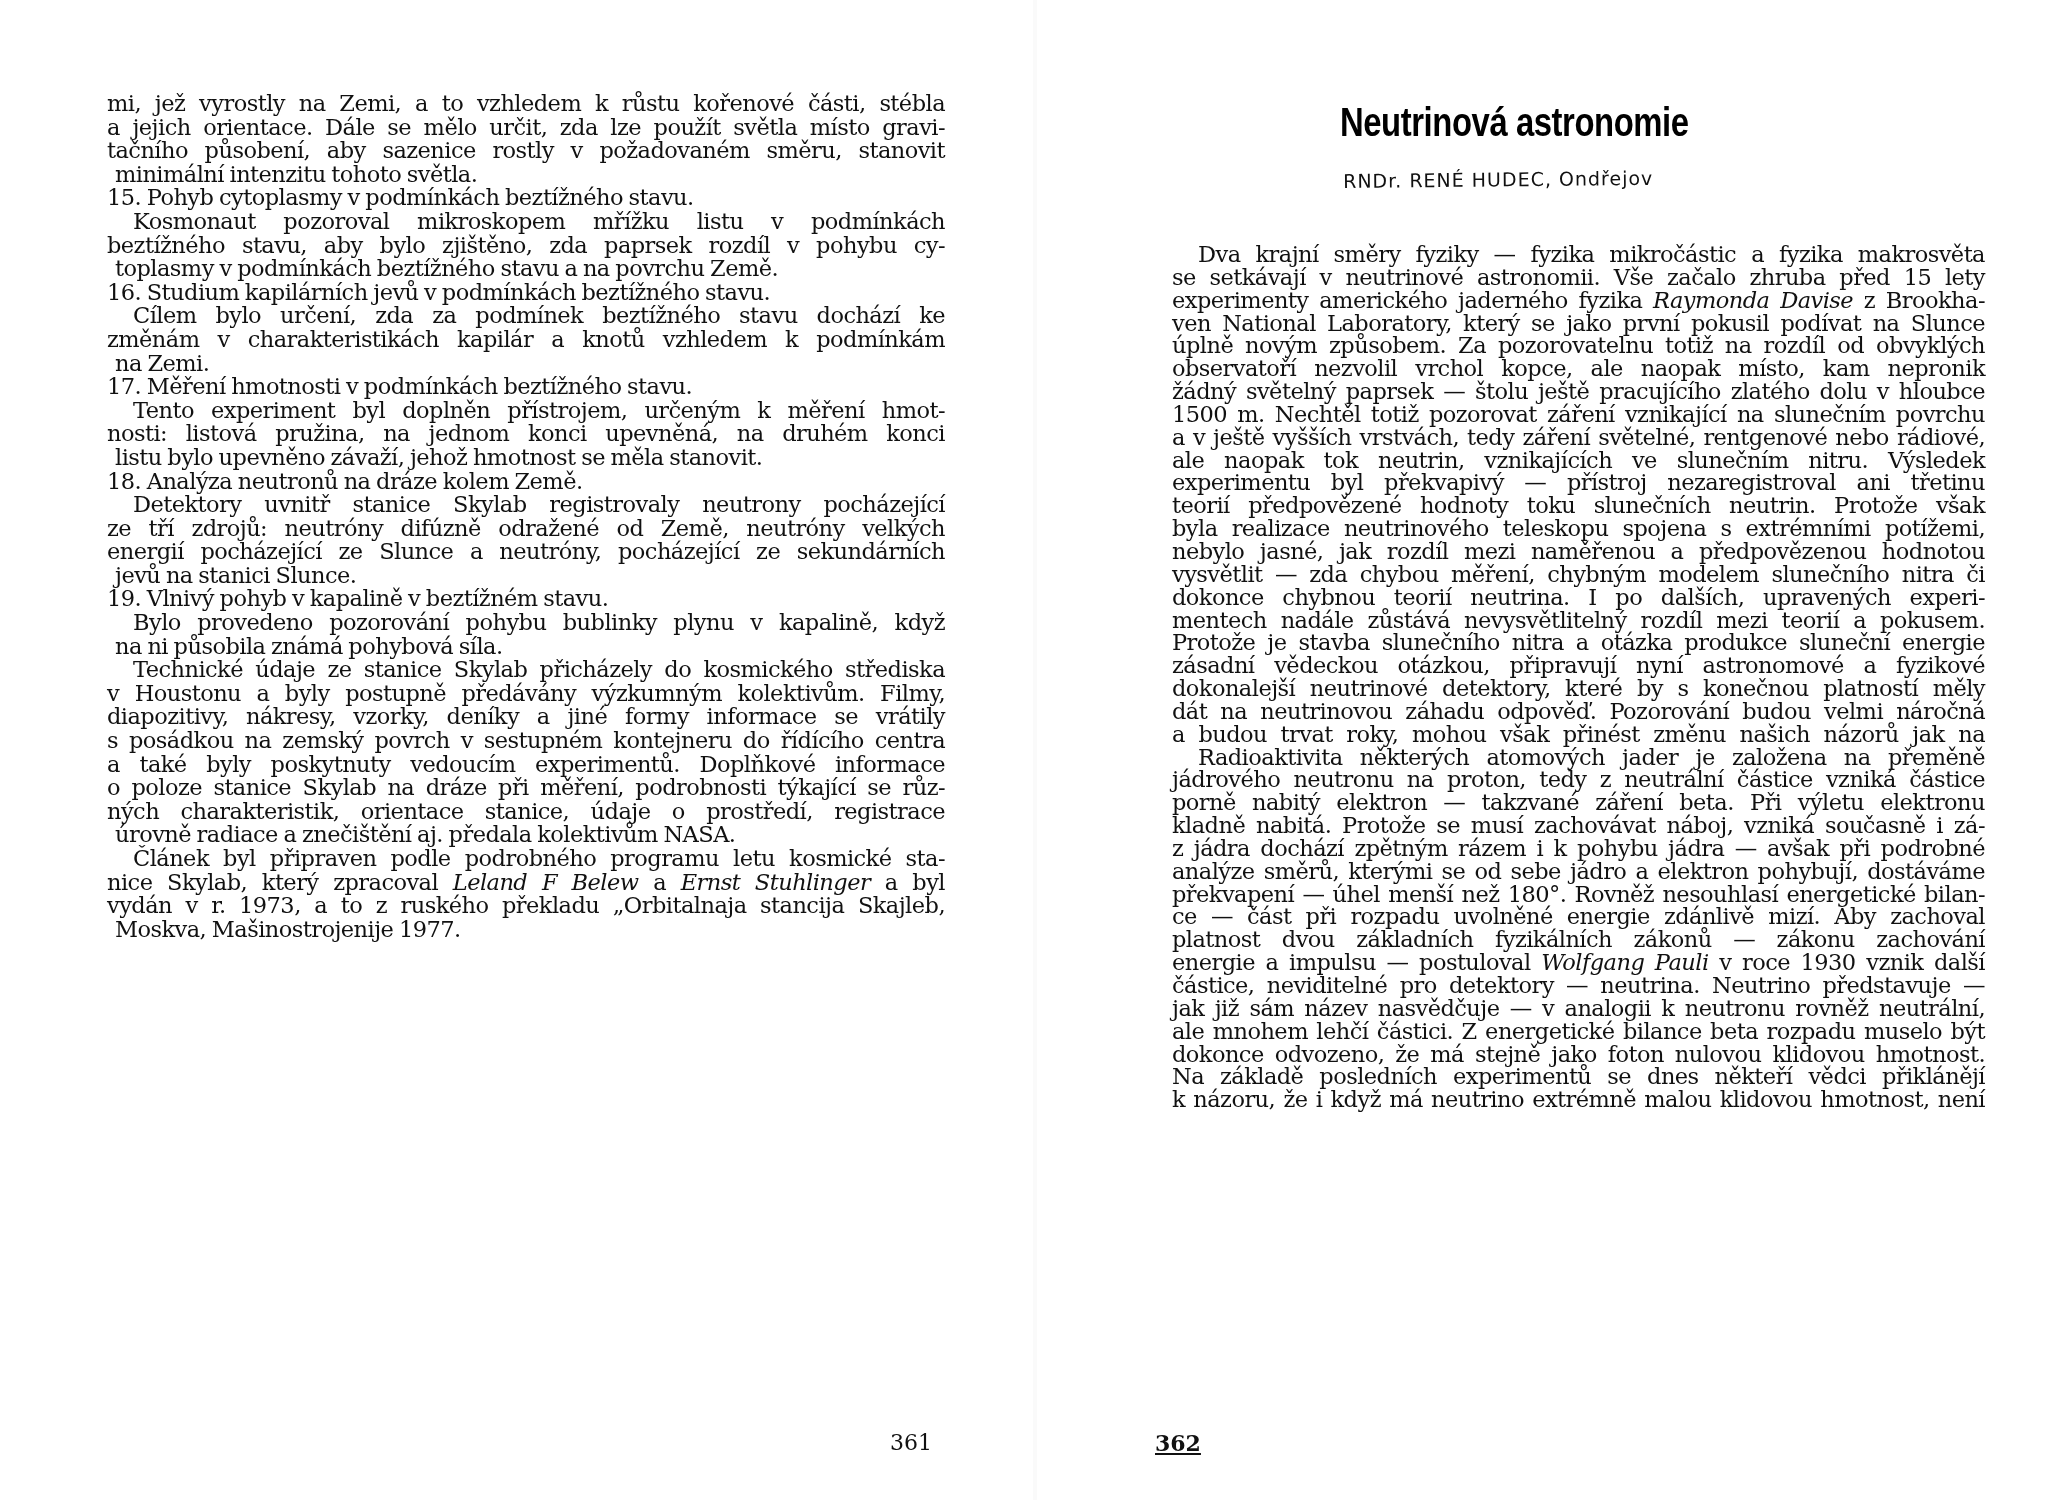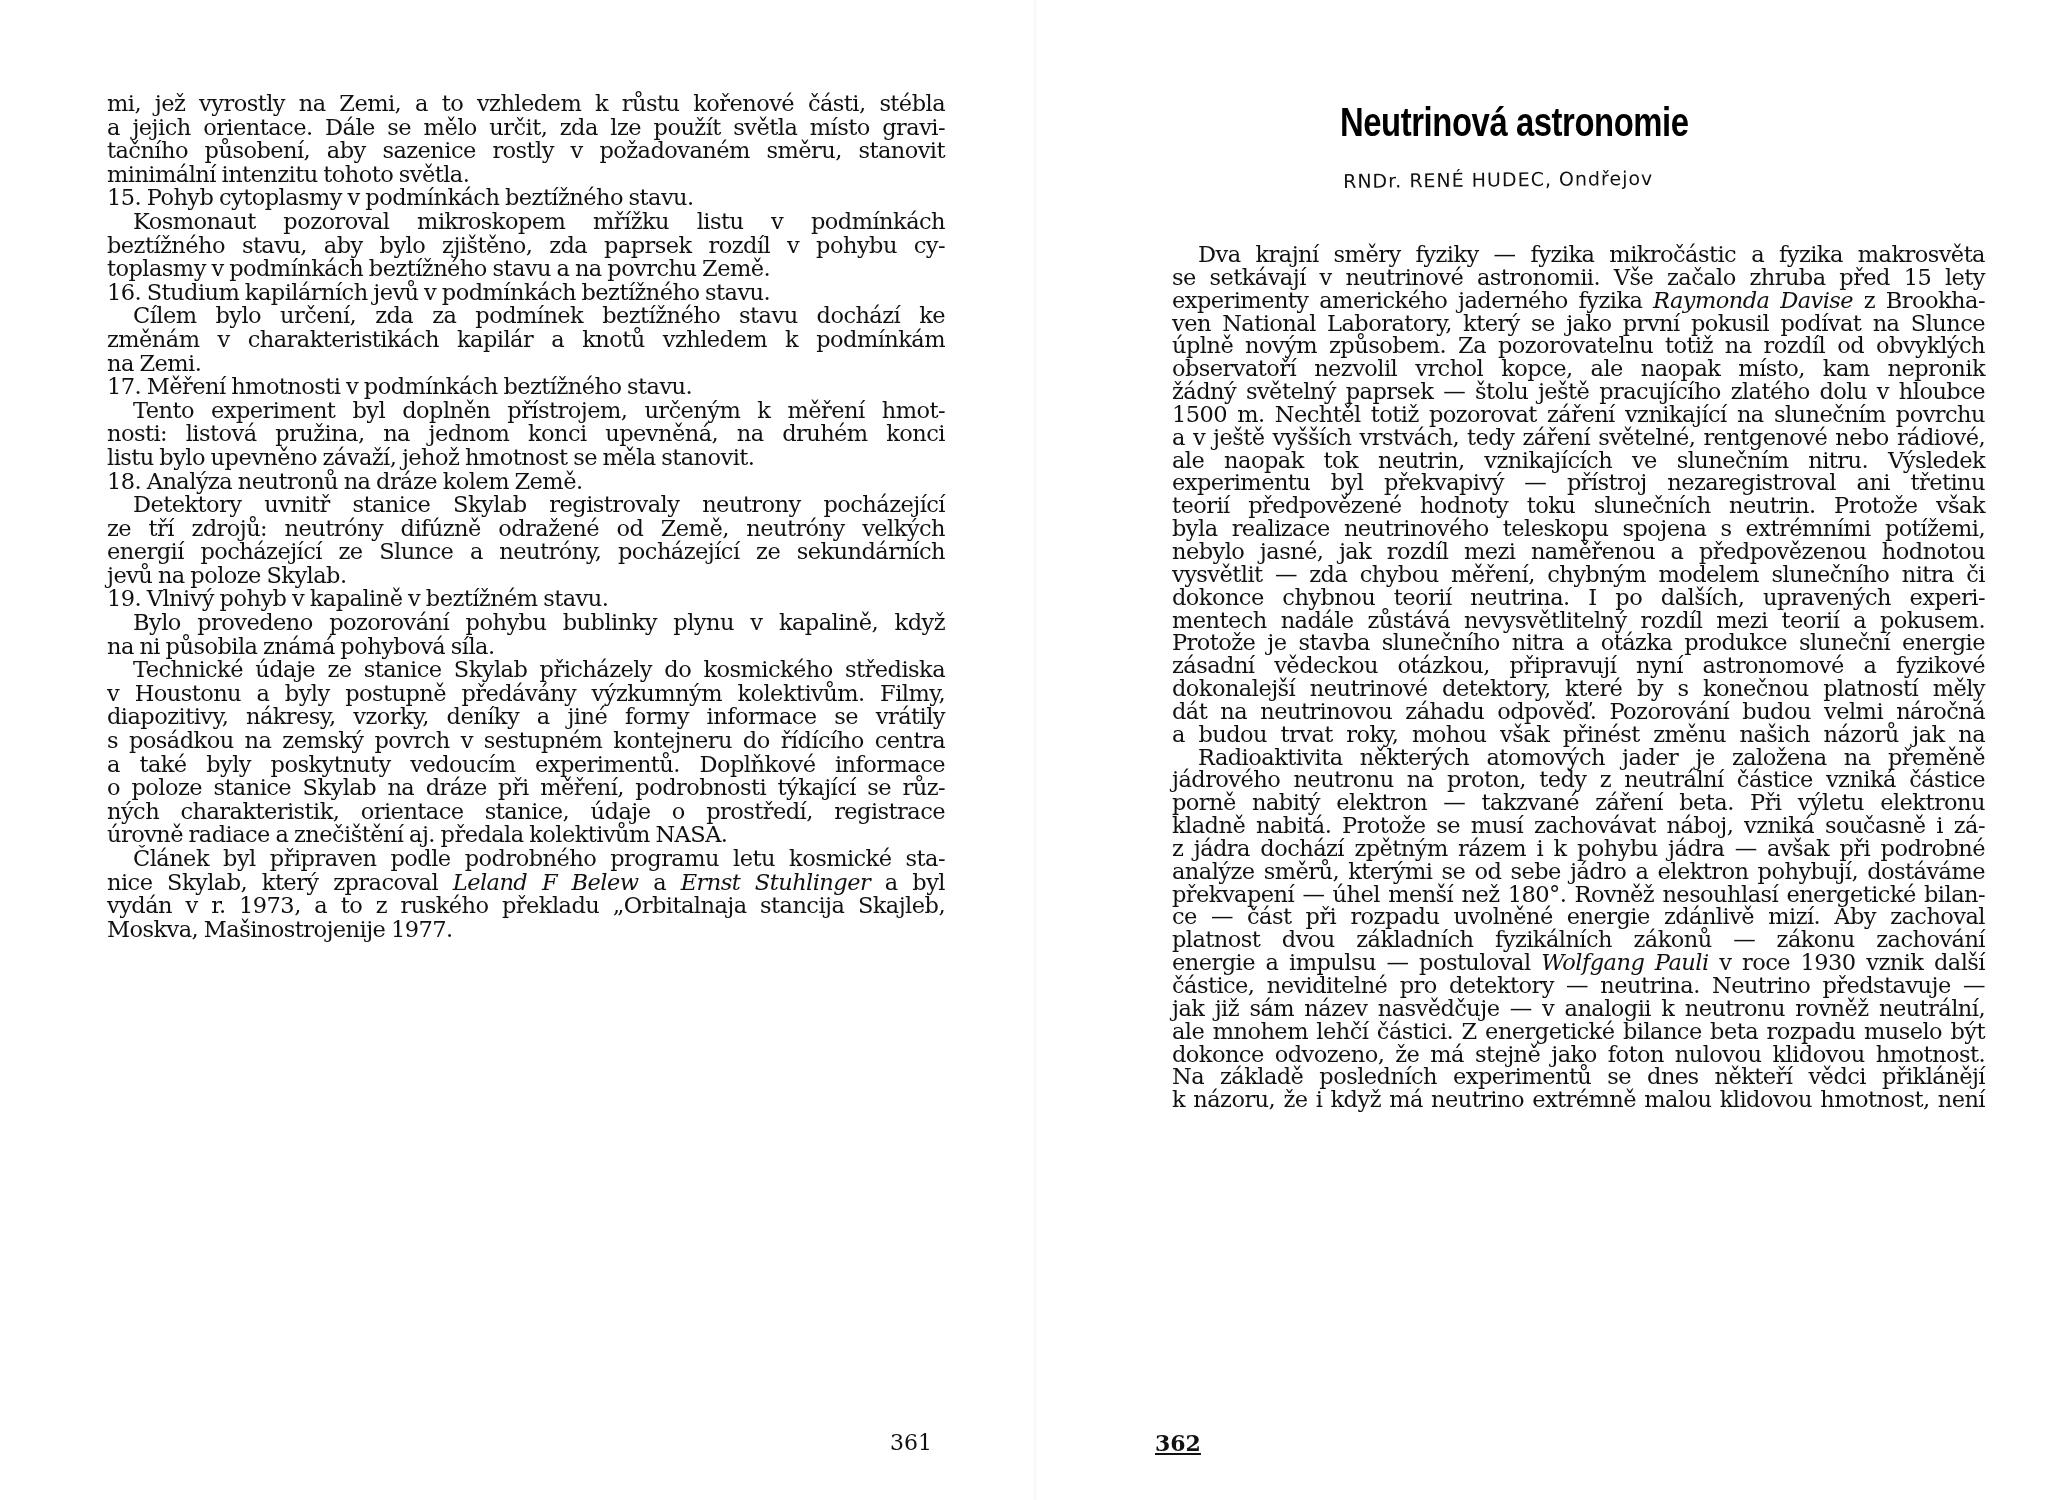--- a/index.html
+++ b/index.html
@@ -5,21 +5,21 @@
     html, body { margin: 0; padding: 0; background: #ffffff; }
     body { width: 2070px; height: 1500px; position: relative; overflow: hidden; color: #111; }
     .page { position: absolute; top: 0; height: 1500px; }
     .page-left { left: 0; width: 1035px; }
     .page-right { left: 1035px; width: 1035px; }
     .col { position: absolute; font-family: "DejaVu Serif", "Liberation Serif", serif; font-size: 22.5px; }
     .col-left { left: 107px; top: 92px; width: 838px; }
     .col-right { left: 137px; top: 243px; width: 813px; }
     .line { display: block; white-space: nowrap; text-align: justify; text-align-last: justify; height: 23.6px; line-height: 23.6px; letter-spacing: -0.55px; word-spacing: -1px; }
     .col-right .line { height: 22.85px; line-height: 22.85px; }
-    .line.last { text-align-last: left; }
+    .line.last { text-align-last: left; margin-left: 8px; }
     .line.indent { padding-left: 26px; }
     .line.heading { text-align-last: left; }
     em { }
     .title { position: absolute; left: 305px; top: 100px; font-family: "Liberation Sans", "DejaVu Sans", sans-serif; font-weight: 900; font-size: 40px; letter-spacing: -0.5px; transform: scaleX(0.82); transform-origin: left top; color: #000; }
     .author { position: absolute; left: 308px; top: 170px; font-family: "DejaVu Sans", "Liberation Sans", sans-serif; font-size: 19px; letter-spacing: 1px; color: #111; transform: rotate(-0.6deg); transform-origin: left top; }
     .pagenum { position: absolute; top: 1430px; font-family: "DejaVu Serif", "Liberation Serif", serif; font-size: 22px; }
     .pagenum-left { left: 890px; }
     .pagenum-right { left: 120px; font-weight: bold; text-decoration: underline; }
     .gutter { position: absolute; left: 1033px; top: 0; width: 4px; height: 1500px; background: #fafafa; }
   </style>
@@ -41,21 +41,21 @@
       <span class="line">změnám v charakteristikách kapilár a knotů vzhledem k podmínkám</span>
       <span class="line last">na Zemi.</span>
       <span class="line heading">17. Měření hmotnosti v podmínkách beztížného stavu.</span>
       <span class="line indent">Tento experiment byl doplněn přístrojem, určeným k měření hmot-</span>
       <span class="line">nosti: listová pružina, na jednom konci upevněná, na druhém konci</span>
       <span class="line last">listu bylo upevněno závaží, jehož hmotnost se měla stanovit.</span>
       <span class="line heading">18. Analýza neutronů na dráze kolem Země.</span>
       <span class="line indent">Detektory uvnitř stanice Skylab registrovaly neutrony pocházející</span>
       <span class="line">ze tří zdrojů: neutróny difúzně odražené od Země, neutróny velkých</span>
       <span class="line">energií pocházející ze Slunce a neutróny, pocházející ze sekundárních</span>
-      <span class="line last">jevů na poloze Skylab.</span>
+      <span class="line last">jevů na stanici Slunce.</span>
       <span class="line heading">19. Vlnivý pohyb v kapalině v beztížném stavu.</span>
       <span class="line indent">Bylo provedeno pozorování pohybu bublinky plynu v kapalině, když</span>
       <span class="line last">na ni působila známá pohybová síla.</span>
       <span class="line indent">Technické údaje ze stanice Skylab přicházely do kosmického střediska</span>
       <span class="line">v Houstonu a byly postupně předávány výzkumným kolektivům. Filmy,</span>
       <span class="line">diapozitivy, nákresy, vzorky, deníky a jiné formy informace se vrátily</span>
       <span class="line">s posádkou na zemský povrch v sestupném kontejneru do řídícího centra</span>
       <span class="line">a také byly poskytnuty vedoucím experimentů. Doplňkové informace</span>
       <span class="line">o poloze stanice Skylab na dráze při měření, podrobnosti týkající se růz-</span>
       <span class="line">ných charakteristik, orientace stanice, údaje o prostředí, registrace</span>

